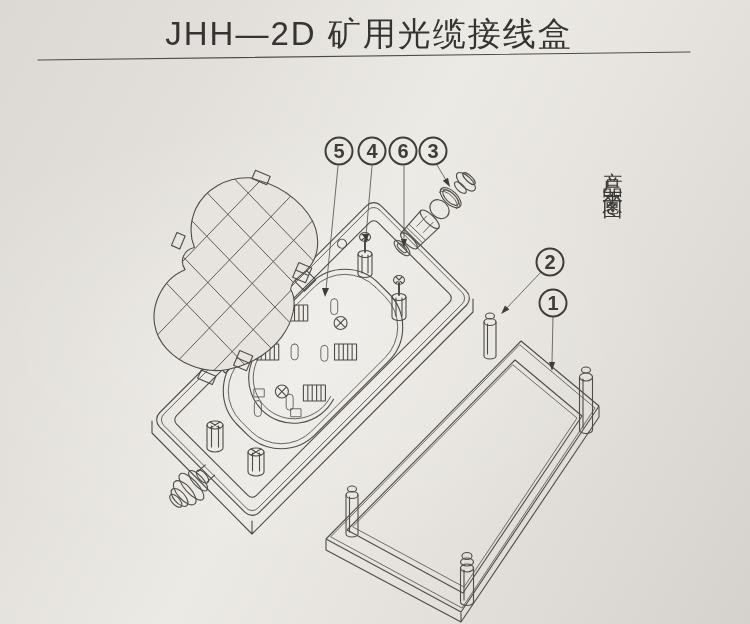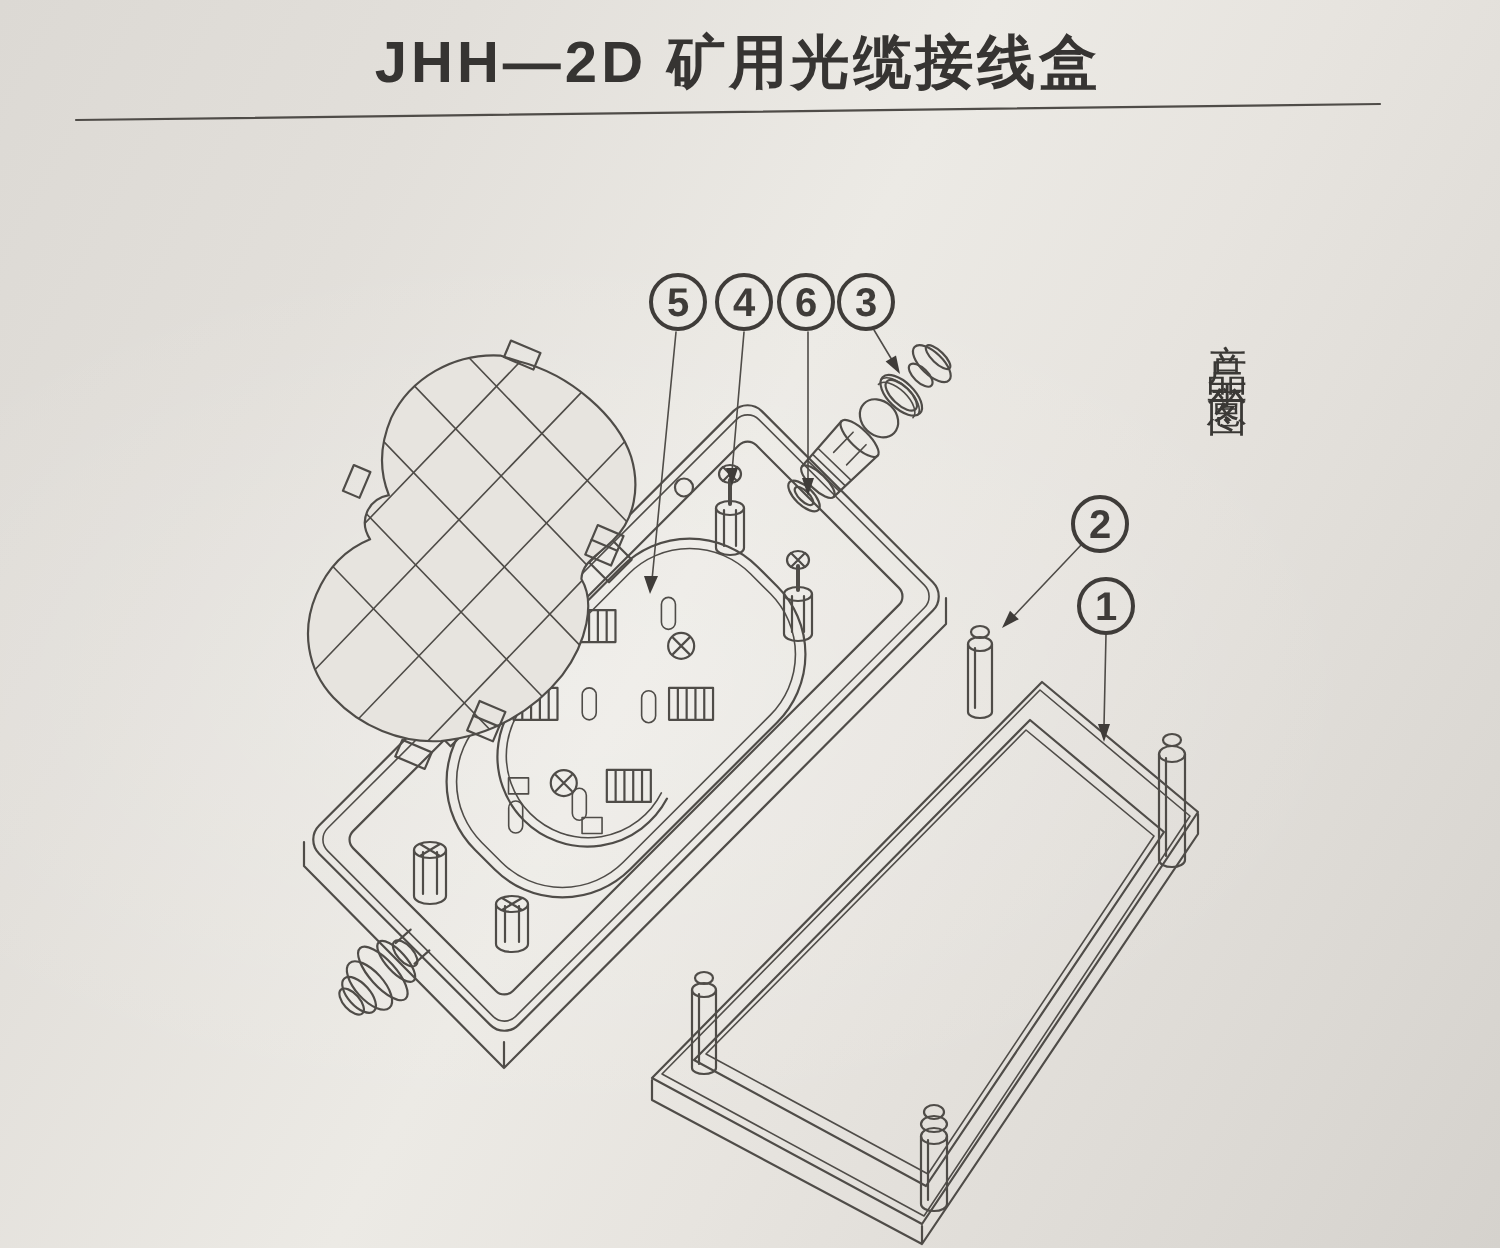--- a/index.html
+++ b/index.html
@@ -5,21 +5,21 @@
   html,body{margin:0;padding:0;}
   .page{
     position:relative;width:750px;height:624px;overflow:hidden;
     font-family:"Liberation Sans",sans-serif;
     background:
       radial-gradient(90% 60% at 38% 55%, rgba(255,255,255,.22), rgba(255,255,255,0) 60%),
       linear-gradient(118deg,#dcd9d4 0%,#e2dfda 22%,#eceae5 46%,#e7e4df 62%,#dbd8d3 88%,#d5d2cd 100%);
   }
   .title{
     position:absolute;top:12px;left:0;right:12px;margin:0;text-align:center;
-    font-size:29px;font-weight:700;letter-spacing:2px;color:#363432;
+    font-size:33px;font-weight:400;letter-spacing:2px;color:#363432;
   }
   .side-label{
     position:absolute;left:600px;top:156px;
     writing-mode:vertical-rl;text-orientation:upright;
     font-size:20px;letter-spacing:7px;color:#3a3835;font-weight:500;
   }
   svg.art{position:absolute;left:0;top:0;}
   .ln{fill:none;stroke:#4f4c48;stroke-width:1.1;stroke-linecap:round;stroke-linejoin:round;}
   .lnf{fill:#e7e4df;stroke:#4f4c48;stroke-width:1.1;stroke-linejoin:round;}
   .thin{stroke-width:.8;}

